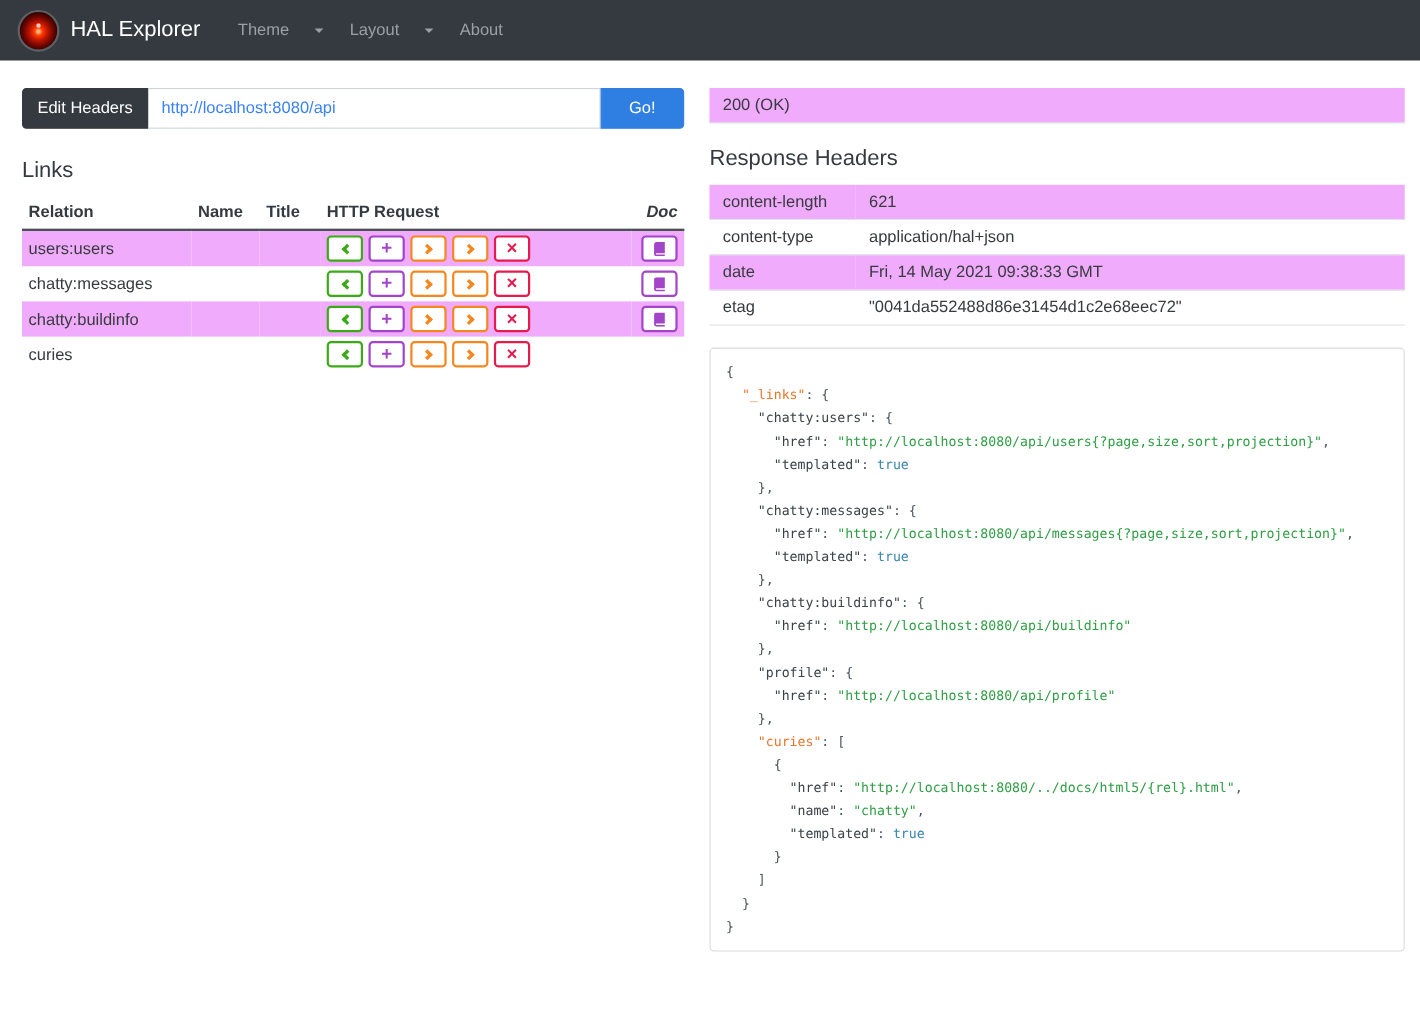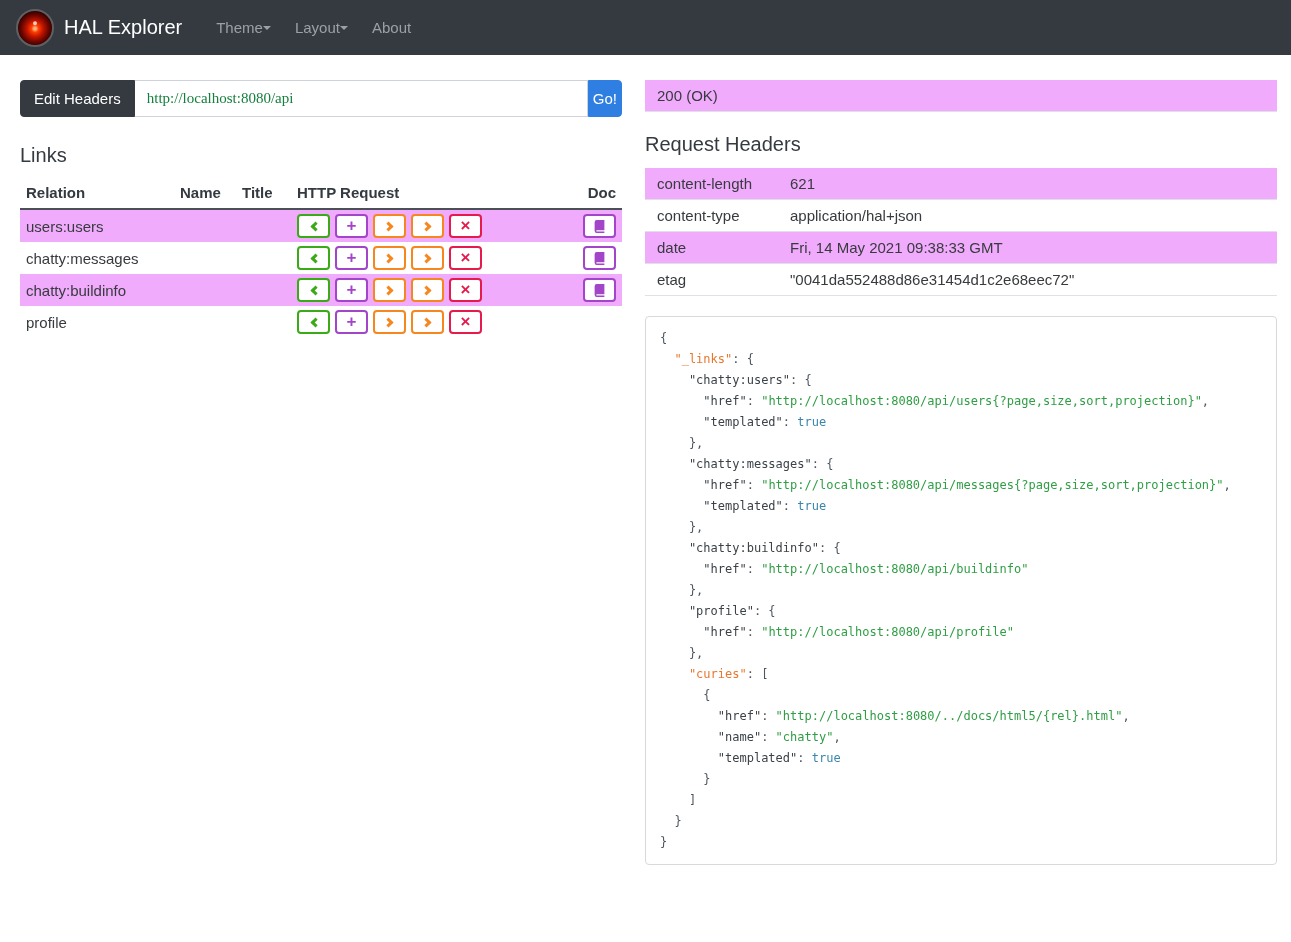--- a/index.html
+++ b/index.html
@@ -14,51 +14,51 @@
   .brand-wrap { display:flex; align-items:center; cursor:pointer; }
   .hal-eye {
     width:38px; height:38px; border-radius:50%;
     background:
       radial-gradient(circle at 50% 36%, rgba(255,255,255,.75) 0 5%, rgba(255,255,255,0) 9%),
       radial-gradient(circle at 50% 52%, #ffb37a 0 5%, #ff3d00 15%, #c11500 33%, #6e0600 54%, #230000 76%, #101010 94%);
     border:2px solid #5d6164;
   }
   .brand { color:#fff; font-size:20px; margin-left:10px; margin-right:22px; white-space:nowrap; }
   .nav-menu { display:flex; align-items:center; }
-  .nav-item { color:#9ca0a5; font-size:15px; padding:8px 12px; display:flex; align-items:center; gap:0; cursor:pointer; }
+  .nav-item { color:#9ca0a5; font-size:15px; padding:8px 12px; display:flex; align-items:center; gap:23px; cursor:pointer; }
   .caret { width:0; height:0; border-left:4px solid transparent; border-right:4px solid transparent; border-top:4px solid #9ca0a5; }
   
   .container { display:flex; padding:25px 14px 0 20px; gap:23px; align-items:flex-start; }
   .col-left  { width:602px; flex:none; }
   .col-right { width:632px; flex:none; }
   h2.section { font-size:20px; font-weight:500; color:#343a40; margin:0 0 12px 0; line-height:24px; }
   .col-left h2.section { margin-top:26px; }
   
   .input-group { display:flex; height:37px; width:100%; }
   .btn-eh {
     background:#343a40; color:#fff; border:1px solid #343a40;
     border-radius:4px 0 0 4px; font-size:15px; padding:0 13px;
     font-family:inherit; cursor:pointer; white-space:nowrap;
   }
   .url-input {
     flex:1; border:1px solid #ced4da; border-left:none; padding:0 12px;
-    font-size:15px; color:#15803d; font-family:Liberation Serif, serif; outline:none; min-width:0;
+    font-size:15px; color:#3b82f6; font-family:Liberation Sans, sans-serif; outline:none; min-width:0;
   }
   .btn-go {
     background:#2e7fe1; color:#fff; border:1px solid #2e7fe1;
-    border-radius:0 4px 4px 0; font-size:15px; padding:0 4px;
+    border-radius:0 4px 4px 0; font-size:15px; padding:0 25px;
     font-family:inherit; cursor:pointer;
   }
   
   table { border-collapse:collapse; width:100%; font-size:15px; }
   .links-table th {
     text-align:left; font-weight:700; color:#343a40;
     padding:5px 6px 7px 6px; border-bottom:2px solid #4a5056;
   }
-  .links-table th.doc-h { text-align:right; }
+  .links-table th.doc-h { text-align:right;font-style:italic; }
   .links-table td { padding:7px 6px; color:#373b3e; }
   .links-table td.req-cell { padding:4px 6px; white-space:nowrap; }
   .links-table td.doc-cell { padding:4px 6px; text-align:right; }
   tr.striped { background:#f0abfc; }
   .req-btn {
     display:inline-flex; align-items:center; justify-content:center;
     width:33px; height:24px; background:#fff; border:2px solid;
     border-radius:4px; margin-right:5px; padding:0; cursor:pointer;
     vertical-align:middle; font-family:inherit;
   }
@@ -199,21 +199,21 @@
               </button></td>
             <td class="doc-cell"><button class="doc-btn">
                 <span class="svg-wrap">
                   <svg viewBox="0 0 16 16" width="13" height="13">
                     <path fill="currentColor" d="M4.7 0A2.7 2.7 0 0 0 2 2.7v10.6A2.7 2.7 0 0 0 4.7 16H14v-1.9H4.7a.8.8 0 0 1 0-1.6H14V0H4.7z"></path>
                   </svg>
                 </span>
               </button></td>
           </tr>
           <tr>
-            <td>profile</td>
+            <td>curies</td>
             <td></td>
             <td></td>
             <td class="req-cell"><button class="req-btn" style="border-color: rgb(58, 170, 22); color: rgb(58, 170, 22);">
                 <span class="chev left"></span>
               </button><button class="req-btn" style="border-color: rgb(162, 69, 200); color: rgb(162, 69, 200);">
                 <span class="glyph">+</span>
               </button><button class="req-btn" style="border-color: rgb(246, 135, 31); color: rgb(246, 135, 31);">
                 <span class="chev right"></span>
               </button><button class="req-btn" style="border-color: rgb(246, 135, 31); color: rgb(246, 135, 31);">
                 <span class="chev right"></span>
@@ -228,21 +228,21 @@
 
   <div class="col-right">
     <table class="resp-table">
       <tbody>
         <tr class="striped">
           <td>200 (OK)</td>
         </tr>
       </tbody>
     </table>
 
-    <h2 class="section">Request Headers</h2>
+    <h2 class="section">Response Headers</h2>
     <table class="resp-table">
       <tbody id="resp-headers-body">
           <tr class="striped">
             <td class="hkey">content-length</td>
             <td>621</td>
           </tr>
           <tr>
             <td class="hkey">content-type</td>
             <td>application/hal+json</td>
           </tr>

